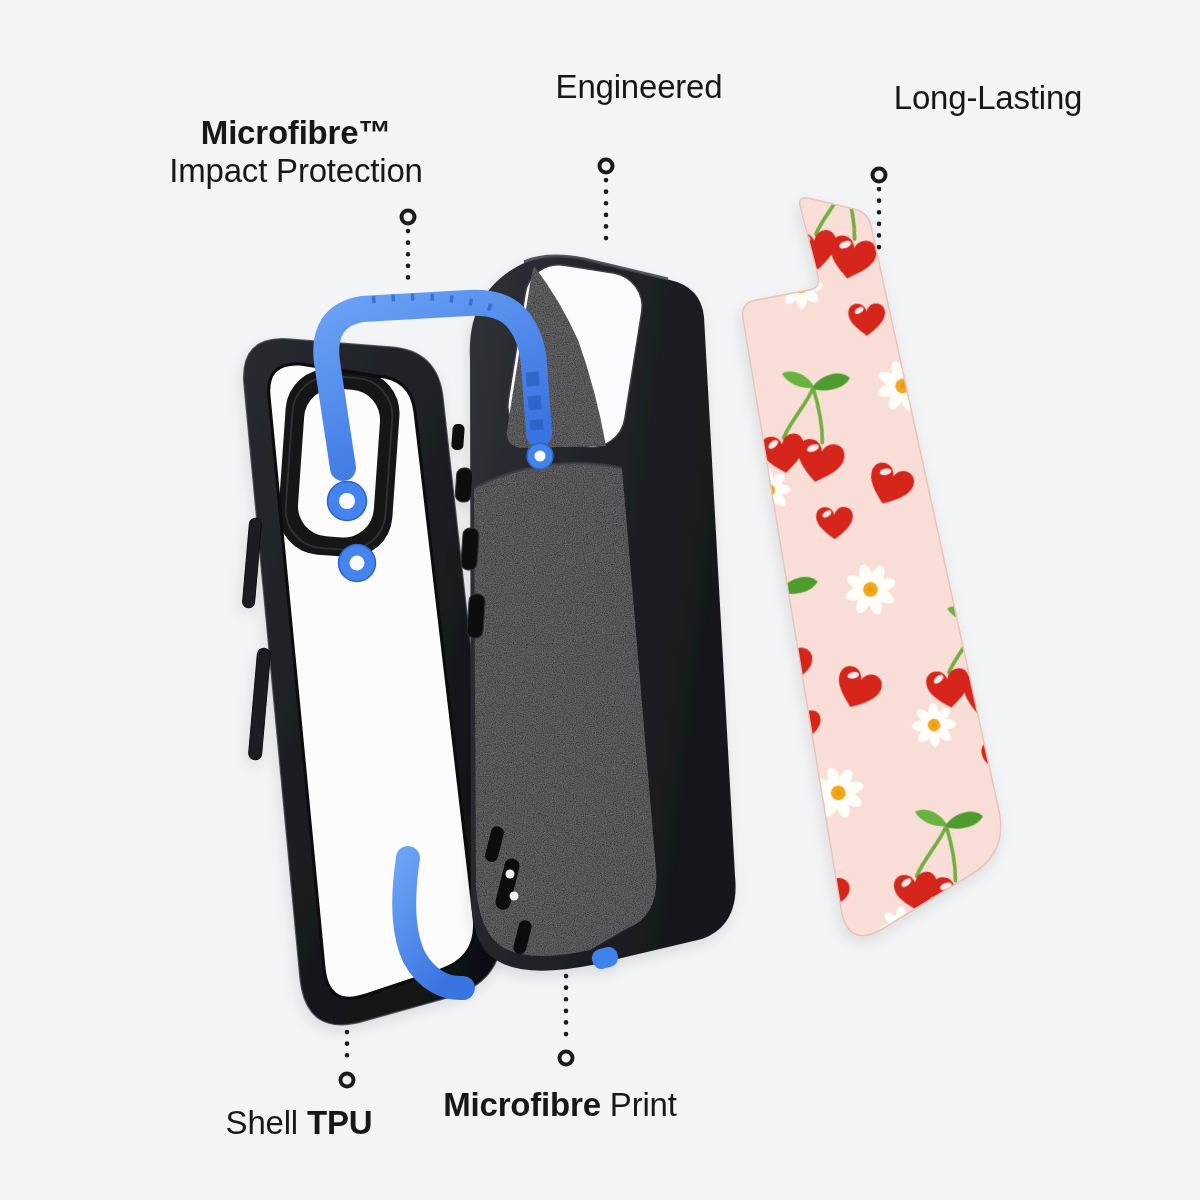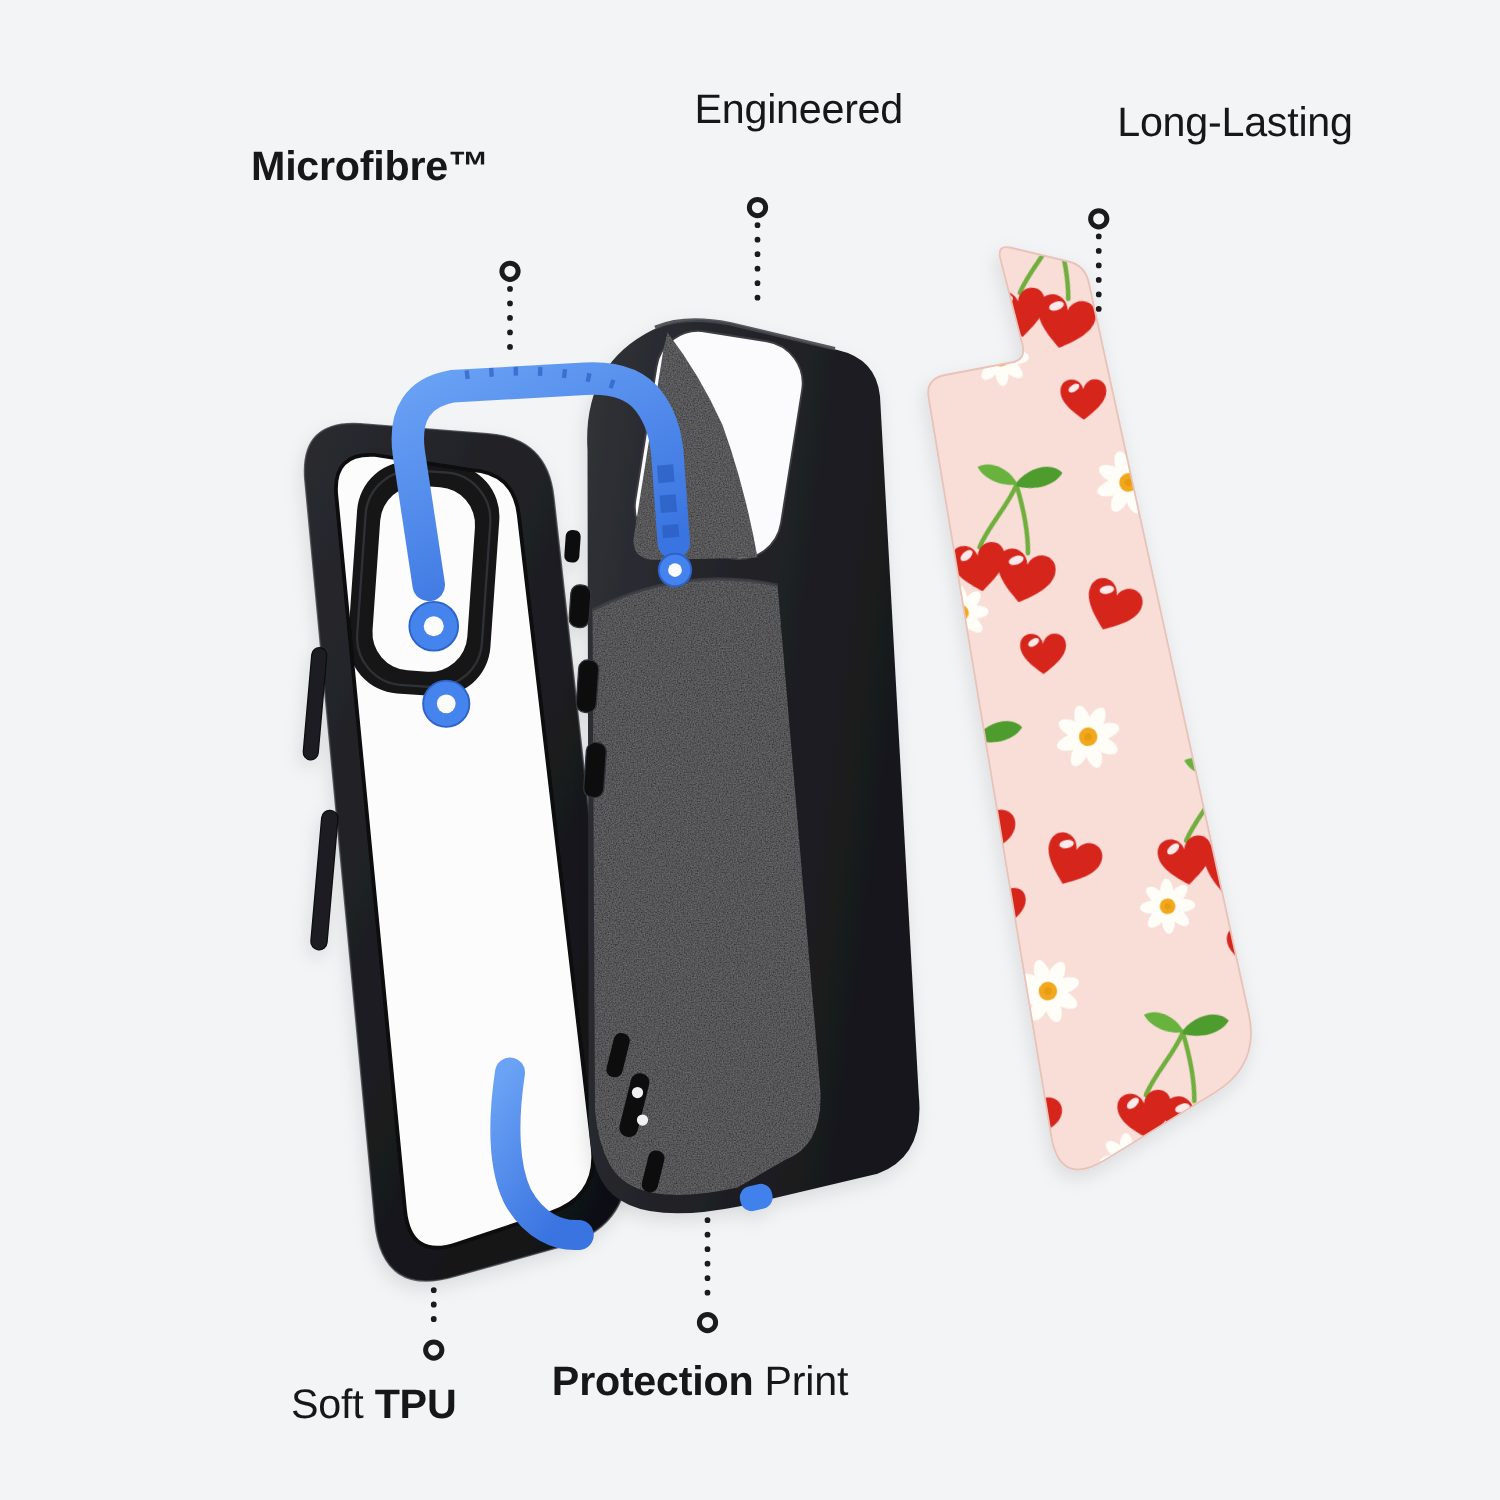--- a/index.html
+++ b/index.html
@@ -179,33 +179,34 @@
     </g>
     <g>
       <path d="M566,976 L566,1044" fill="none" stroke-width="4.6" stroke-linecap="round" stroke-dasharray="0.1 11.5"></path>
       <circle cx="566" cy="1058" r="6.5" fill="none" stroke-width="4"></circle>
     </g>
   </g>
 </svg>
 
 <div class="callout" style="left:296px;top:114px;">
   <div class="b">Microfibre™</div>
+  <div>Impact Protection</div>
 </div>
 
 <div class="callout" style="left:613px;top:68px;margin-left:26px;">
   <div>Engineered</div>
 </div>
 
 <div class="callout" style="left:988px;top:79px;text-align:right;">
   <div>Long-Lasting</div>
 </div>
 
 <div class="callout" style="left:299px;top:1104px;">
-  <span>Soft</span>
+  <span>Shell</span>
   <span class="b">TPU</span>
 </div>
 
 <div class="callout" style="left:560px;top:1086px;">
-  <span class="b">Protection</span>
+  <span class="b">Microfibre</span>
   <span>Print</span>
 </div>
 
 </div>
 
 </body></html>

